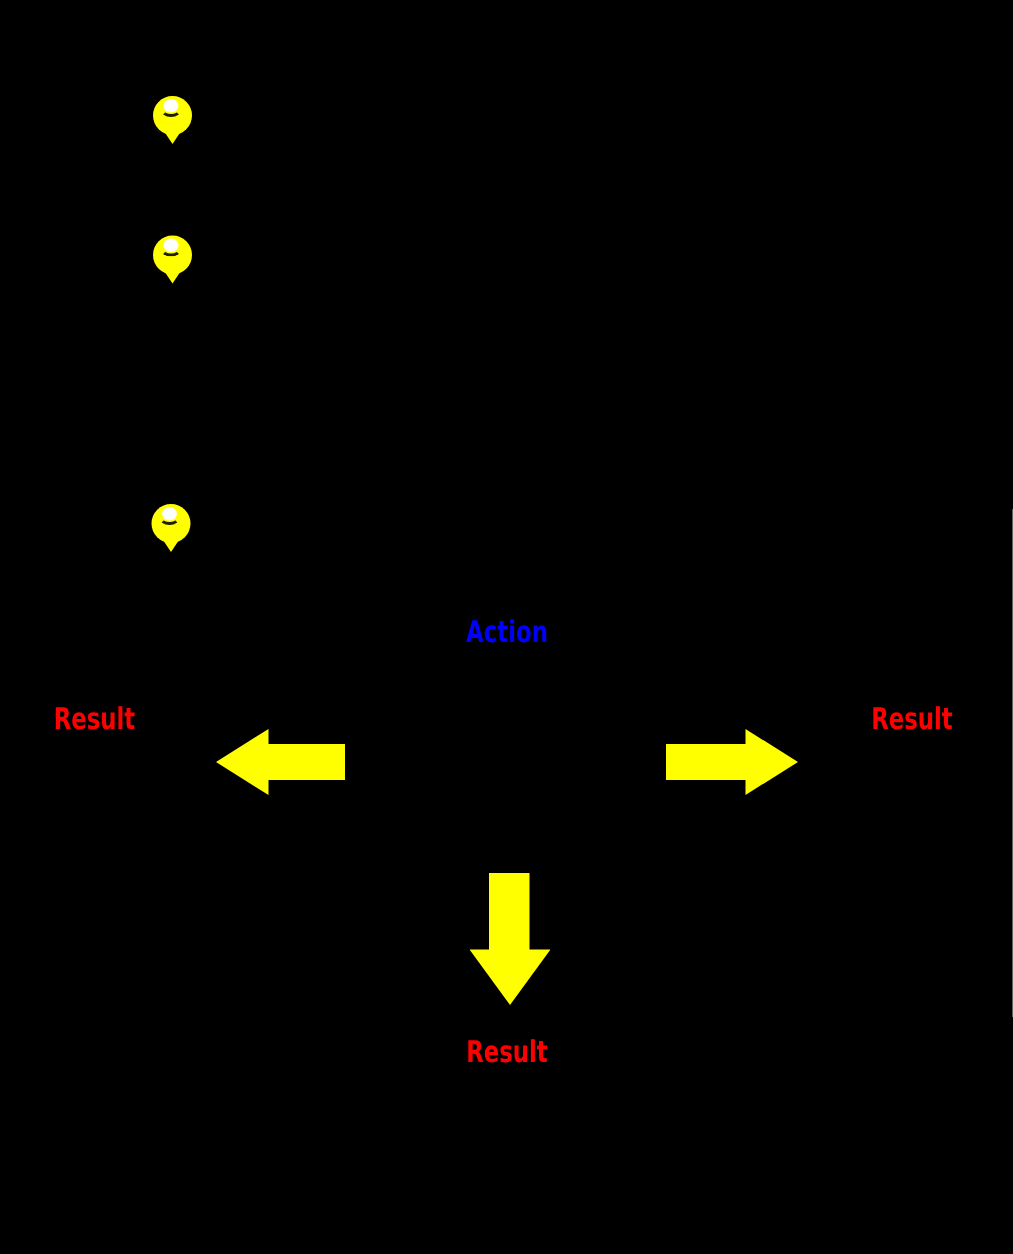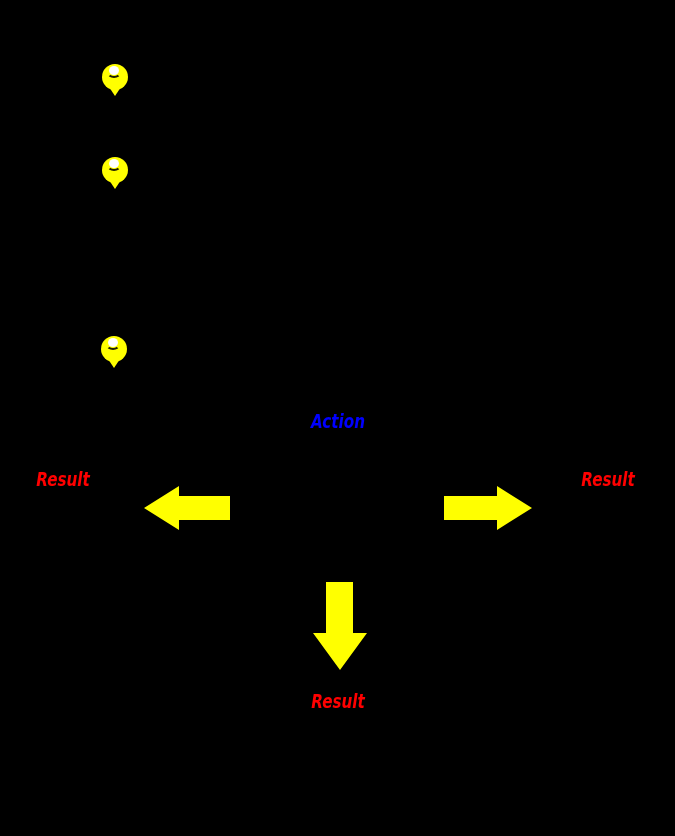--- a/index.html
+++ b/index.html
@@ -78,21 +78,21 @@
     border-radius: 50%;
     box-sizing: border-box;
   }
   .smiley-1 { left: 102px; top: 64px;  }
   .smiley-2 { left: 102px; top: 157px; }
   .smiley-3 { left: 101px; top: 336px; }
 </style>
 </head>
 <body>
 
-<div class="canvas" style="background: rgb(0, 0, 0); font-style: italic;">
+<div class="canvas" style="background: rgb(0, 0, 0);">
 
   <div class="smiley smiley-1">
     <div class="body" style="background: rgb(255, 255, 0);"></div>
     <div class="tail" style="border-top-color: rgb(255, 255, 0);"></div>
     <div class="highlight" style="background: rgb(255, 255, 255);"></div>
     <div class="smile" style="border-bottom-color: rgb(31, 31, 0);"></div>
   </div>
 
   <div class="smiley smiley-2">
     <div class="body" style="background: rgb(255, 255, 0);"></div>

